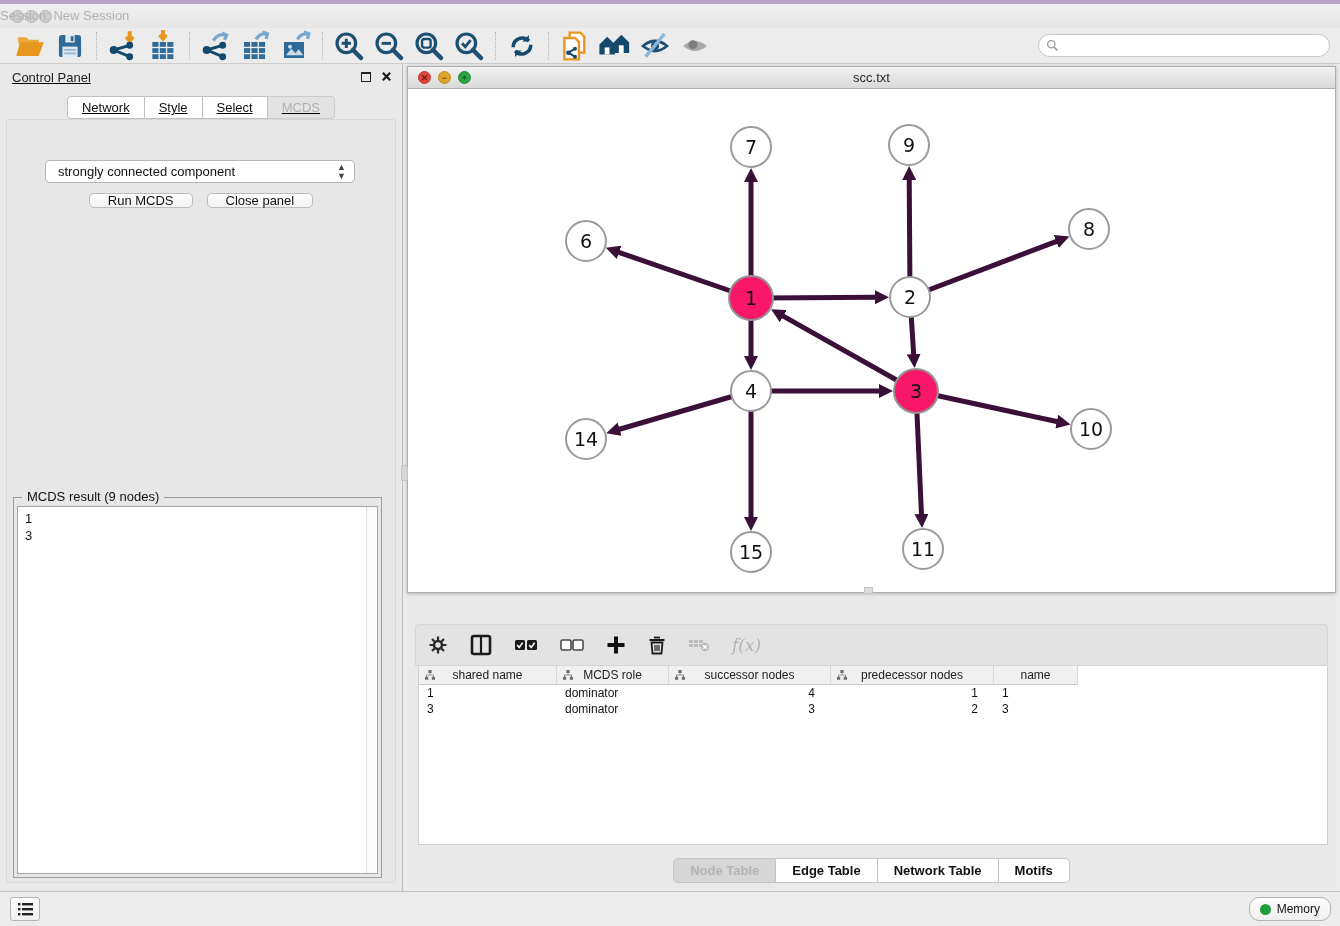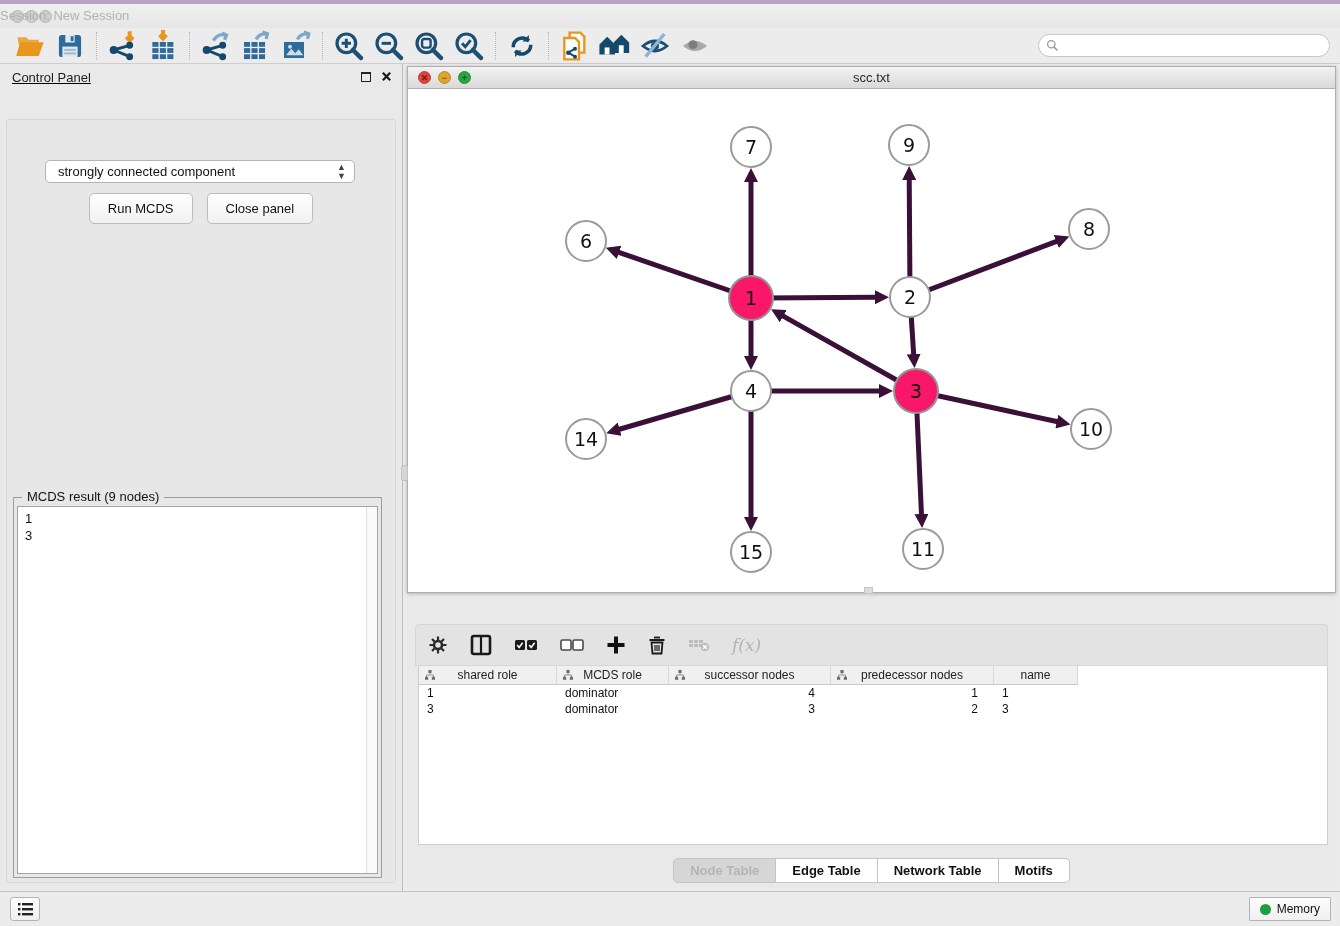--- a/index.html
+++ b/index.html
@@ -29,21 +29,21 @@
   .tabs-row { display:flex; justify-content:center; margin-top:6px; }
   .cp-tab { font-size:13px; padding:3px 14px; background:#fff; border:1px solid #bfbfbf; border-left:none; color:#111; }
   .cp-tab:first-child { border-left:1px solid #bfbfbf; border-radius:4px 0 0 4px; }
   .cp-tab:last-child { border-radius:0 4px 4px 0; }
   .cp-tab.selected { background:#e3e3e3; color:#b0b0b0; border-color:#cccccc; }
   .cp-content { position:absolute; left:6px; right:6px; top:55px; bottom:8px; background:#e7e7e7; border:1px solid #d8d8d8; border-radius:3px; }
   .opt-label { margin-top:18px; text-align:center; font-size:13px; color:#111; }
   .criterion-select { position:absolute; left:38px; top:40px; width:310px; height:23px; background:#fff; border:1px solid #b5b5b5; border-radius:5px; font-size:13px; color:#111; display:flex; align-items:center; padding-left:12px; }
   .stepper { position:absolute; right:8px; top:2px; font-size:9px; line-height:9px; color:#444; text-align:center; }
   .btn-row { position:absolute; left:0; right:0; top:73px; display:flex; justify-content:center; gap:14px; }
-  .push-btn { height:31px; background:linear-gradient(#ffffff,#f1f1f1); border:1px solid #bcbcbc; border-radius:5px; font-size:13px; color:#111; padding:0 18px; display:flex; align-items:center; }
+  .push-btn { height:15px; background:linear-gradient(#ffffff,#f1f1f1); border:1px solid #bcbcbc; border-radius:5px; font-size:13px; color:#111; padding:0 18px; display:flex; align-items:center; }
   .result-group { position:absolute; left:6px; right:13px; top:377px; bottom:4px; border:1px solid #9d9d9d; }
   .result-legend { position:absolute; left:8px; top:-9px; background:#e7e7e7; padding:0 5px; font-size:13px; color:#111; }
   .result-list { position:absolute; left:3px; right:3px; top:8px; bottom:3px; background:#fff; border:1px solid #a5a5a5; overflow:hidden; }
   .result-scroll { position:absolute; right:0; top:0; bottom:0; width:11px; background:#fafafa; border-left:1px solid #e0e0e0; }
   .result-items { padding:3px 0 0 7px; font-size:13px; color:#111; line-height:17px; }
 
   
   .network-window { position:absolute; left:407px; top:66px; width:929px; height:527px; background:#fff; border:1px solid #adadad; box-shadow:0 1px 4px rgba(0,0,0,.25); }
   .nw-titlebar { position:relative; height:22px; background:linear-gradient(#f3f3f3,#d9d9d9); border-bottom:1px solid #b0b0b0; }
   .nw-title { position:absolute; left:0; right:0; top:3px; text-align:center; font-size:13px; color:#2a2a2a; }
@@ -73,21 +73,21 @@
   .td.right { justify-content:flex-end; padding-right:16px; }
   .tp-tabs { position:absolute; left:0; right:0; bottom:5px; display:flex; justify-content:center; }
   .tp-tab { font-size:13px; font-weight:bold; padding:4px 16px; background:#fff; border:1px solid #c4c4c4; border-left:none; color:#111; }
   .tp-tab:first-child { border-left:1px solid #c4c4c4; border-radius:5px 0 0 5px; }
   .tp-tab:last-child { border-radius:0 5px 5px 0; }
   .tp-tab.selected { background:#d6d6d6; color:#b4b4b4; border-color:#c4c4c4; }
 
   
   .statusbar { position:absolute; left:0; bottom:0; width:1340px; height:35px; background:#ececec; border-top:1px solid #c3c3c3; }
   .list-btn { position:absolute; left:10px; top:5px; width:30px; height:24px; background:linear-gradient(#fdfdfd,#f0f0f0); border:1px solid #b3b3b3; border-radius:3px; display:flex; align-items:center; justify-content:center; }
-  .memory-btn { position:absolute; right:9px; top:5px; height:24px; background:linear-gradient(#fdfdfd,#f0f0f0); border:1px solid #b3b3b3; border-radius:1px; display:flex; align-items:center; gap:6px; padding:0 10px; font-size:12px; color:#111; }
+  .memory-btn { position:absolute; right:9px; top:5px; height:24px; background:linear-gradient(#fdfdfd,#f0f0f0); border:1px solid #b3b3b3; border-radius:10px; display:flex; align-items:center; gap:6px; padding:0 10px; font-size:12px; color:#111; }
   .mem-dot { width:11px; height:11px; border-radius:50%; background:#1e9e3c; }
 </style>
 </head>
 <body>
 
 <div class="app">
 
   <div class="top-strip"></div>
 
   <div class="titlebar">
@@ -256,20 +256,26 @@
   <div class="control-panel">
     <div class="cp-header">
       <span>Control Panel</span>
       <span class="win-ctrls">
         <span class="float-box"></span>
         <svg width="11" height="11" viewBox="0 0 12 12">
           <path d="M2 2 L10 10 M10 2 L2 10" stroke="#1a1a1a" stroke-width="2.4"></path>
         </svg>
       </span>
     </div>
+    <div class="tabs-row">
+        <span class="cp-tab">Network</span>
+        <span class="cp-tab">Style</span>
+        <span class="cp-tab">Select</span>
+        <span class="cp-tab selected">MCDS</span>
+      </div>
 
     <div class="cp-content">
       <div class="criterion-select">
         <span>strongly connected component</span>
         <span class="stepper">▲<br>▼</span>
       </div>
       <div class="btn-row">
         <span class="push-btn">Run MCDS</span>
         <span class="push-btn">Close panel</span>
       </div>
@@ -378,21 +384,21 @@
     </div>
     <div class="tp-table">
       <div class="thead">
           <div class="th" style="width: 138px;">
       <svg width="10" height="10" viewBox="0 0 10 10">
         <rect x="3.4" y="0" width="3.2" height="3" fill="#6e6e6e"></rect>
         <path d="M5 3 v2 M1.5 8 v-3 h7 v3" stroke="#8a8a8a" stroke-width="0.9" fill="none"></path>
         <rect x="0" y="6.8" width="3.2" height="3" fill="#6e6e6e"></rect>
         <rect x="6.8" y="6.8" width="3.2" height="3" fill="#6e6e6e"></rect>
       </svg>
-      <span class="th-label">shared role</span>
+      <span class="th-label">shared name</span>
     </div>
           <div class="th" style="width: 112px;">
       <svg width="10" height="10" viewBox="0 0 10 10">
         <rect x="3.4" y="0" width="3.2" height="3" fill="#6e6e6e"></rect>
         <path d="M5 3 v2 M1.5 8 v-3 h7 v3" stroke="#8a8a8a" stroke-width="0.9" fill="none"></path>
         <rect x="0" y="6.8" width="3.2" height="3" fill="#6e6e6e"></rect>
         <rect x="6.8" y="6.8" width="3.2" height="3" fill="#6e6e6e"></rect>
       </svg>
       <span class="th-label">MCDS role</span>
     </div>

